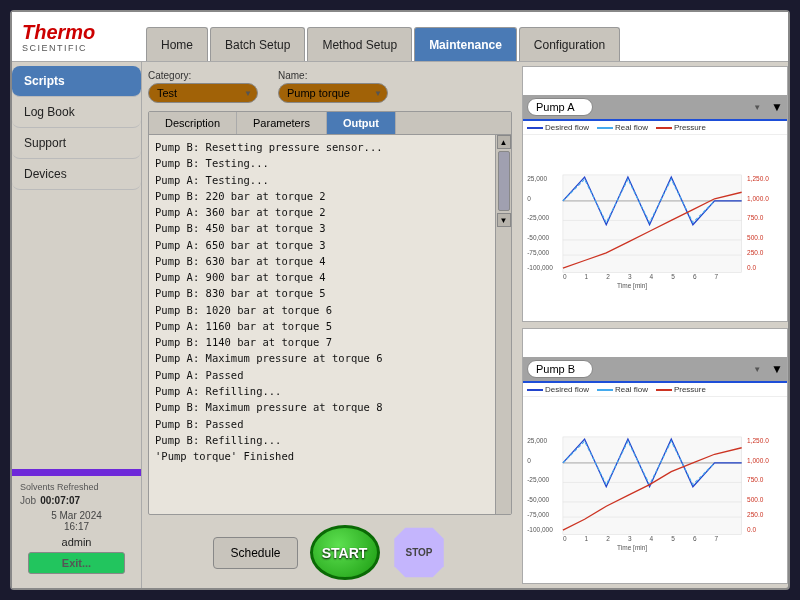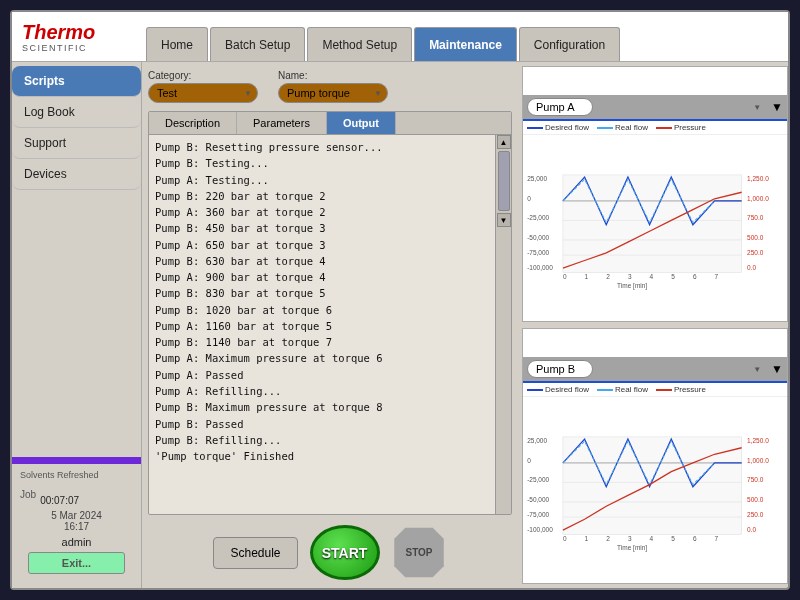--- a/index.html
+++ b/index.html
@@ -112,27 +112,27 @@
       color: #555;
       border-top: 7px solid #6d28d9;
     }
     .job-row {
       display: flex;
       gap: 4px;
       align-items: center;
       font-size: 10px;
     }
     .job-label { color: #555; }
-    .job-time { color: #222; font-weight: normal; margin-top: 12px; }
+    .job-time { color: #222; font-weight: bold; }
     .datetime { font-size: 10px; color: #444; text-align: center; margin: 4px 0; }
     .admin-label { font-size: 11px; color: #222; text-align: center; }
     .exit-btn {
       margin: 4px 8px;
       padding: 4px 0;
-      background: #86efac;
+      background: #22c55e;
       border: 1px solid #888;
       border-radius: 3px;
       text-align: center;
       cursor: pointer;
       font-size: 11px;
       font-weight: bold;
     }
 
     
     .right-panel {
@@ -278,21 +278,21 @@
       font-weight: bold;
       color: #fff;
       text-shadow: 0 1px 2px #000;
       display: flex;
       align-items: center;
       justify-content: center;
     }
     .btn-stop {
       width: 55px;
       height: 55px;
-      background: #a3a3a3;
+      background: #c4b5fd;
       border: 2px solid #888;
       clip-path: polygon(25% 5%, 75% 5%, 95% 25%, 95% 75%, 75% 95%, 25% 95%, 5% 75%, 5% 25%);
       cursor: pointer;
       font-size: 11px;
       font-weight: bold;
       color: #444;
       display: flex;
       align-items: center;
       justify-content: center;
     }

